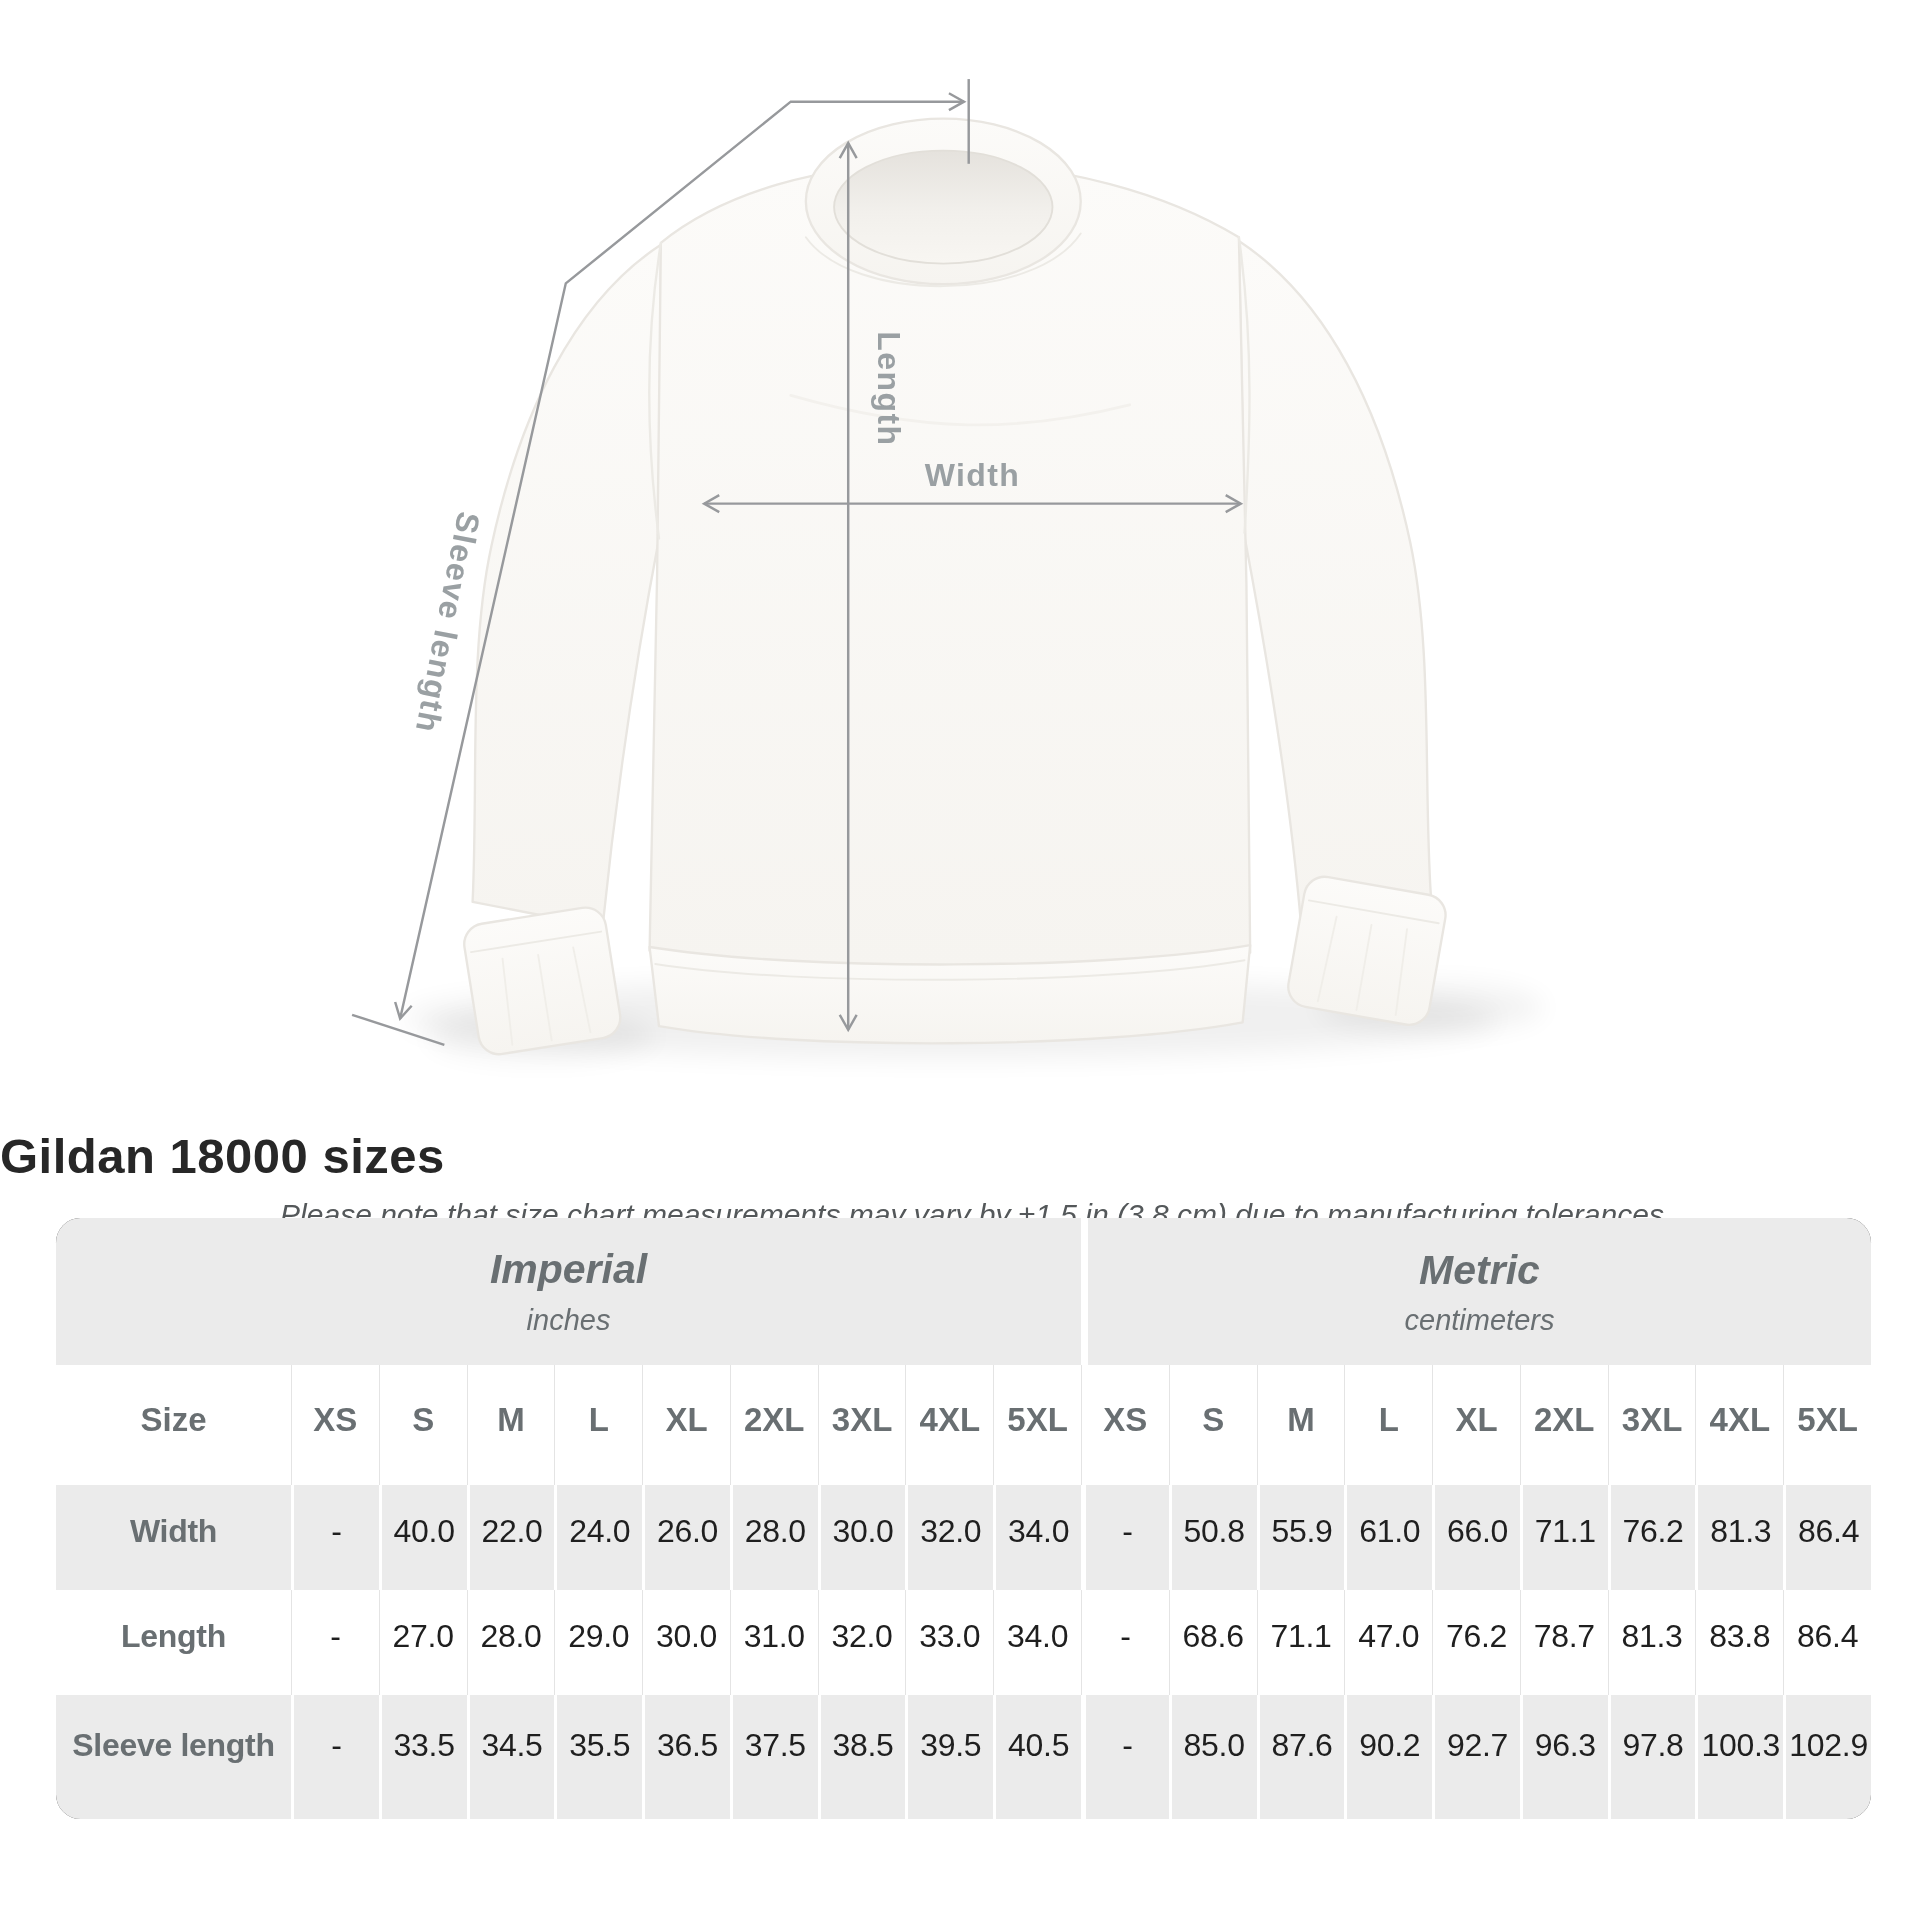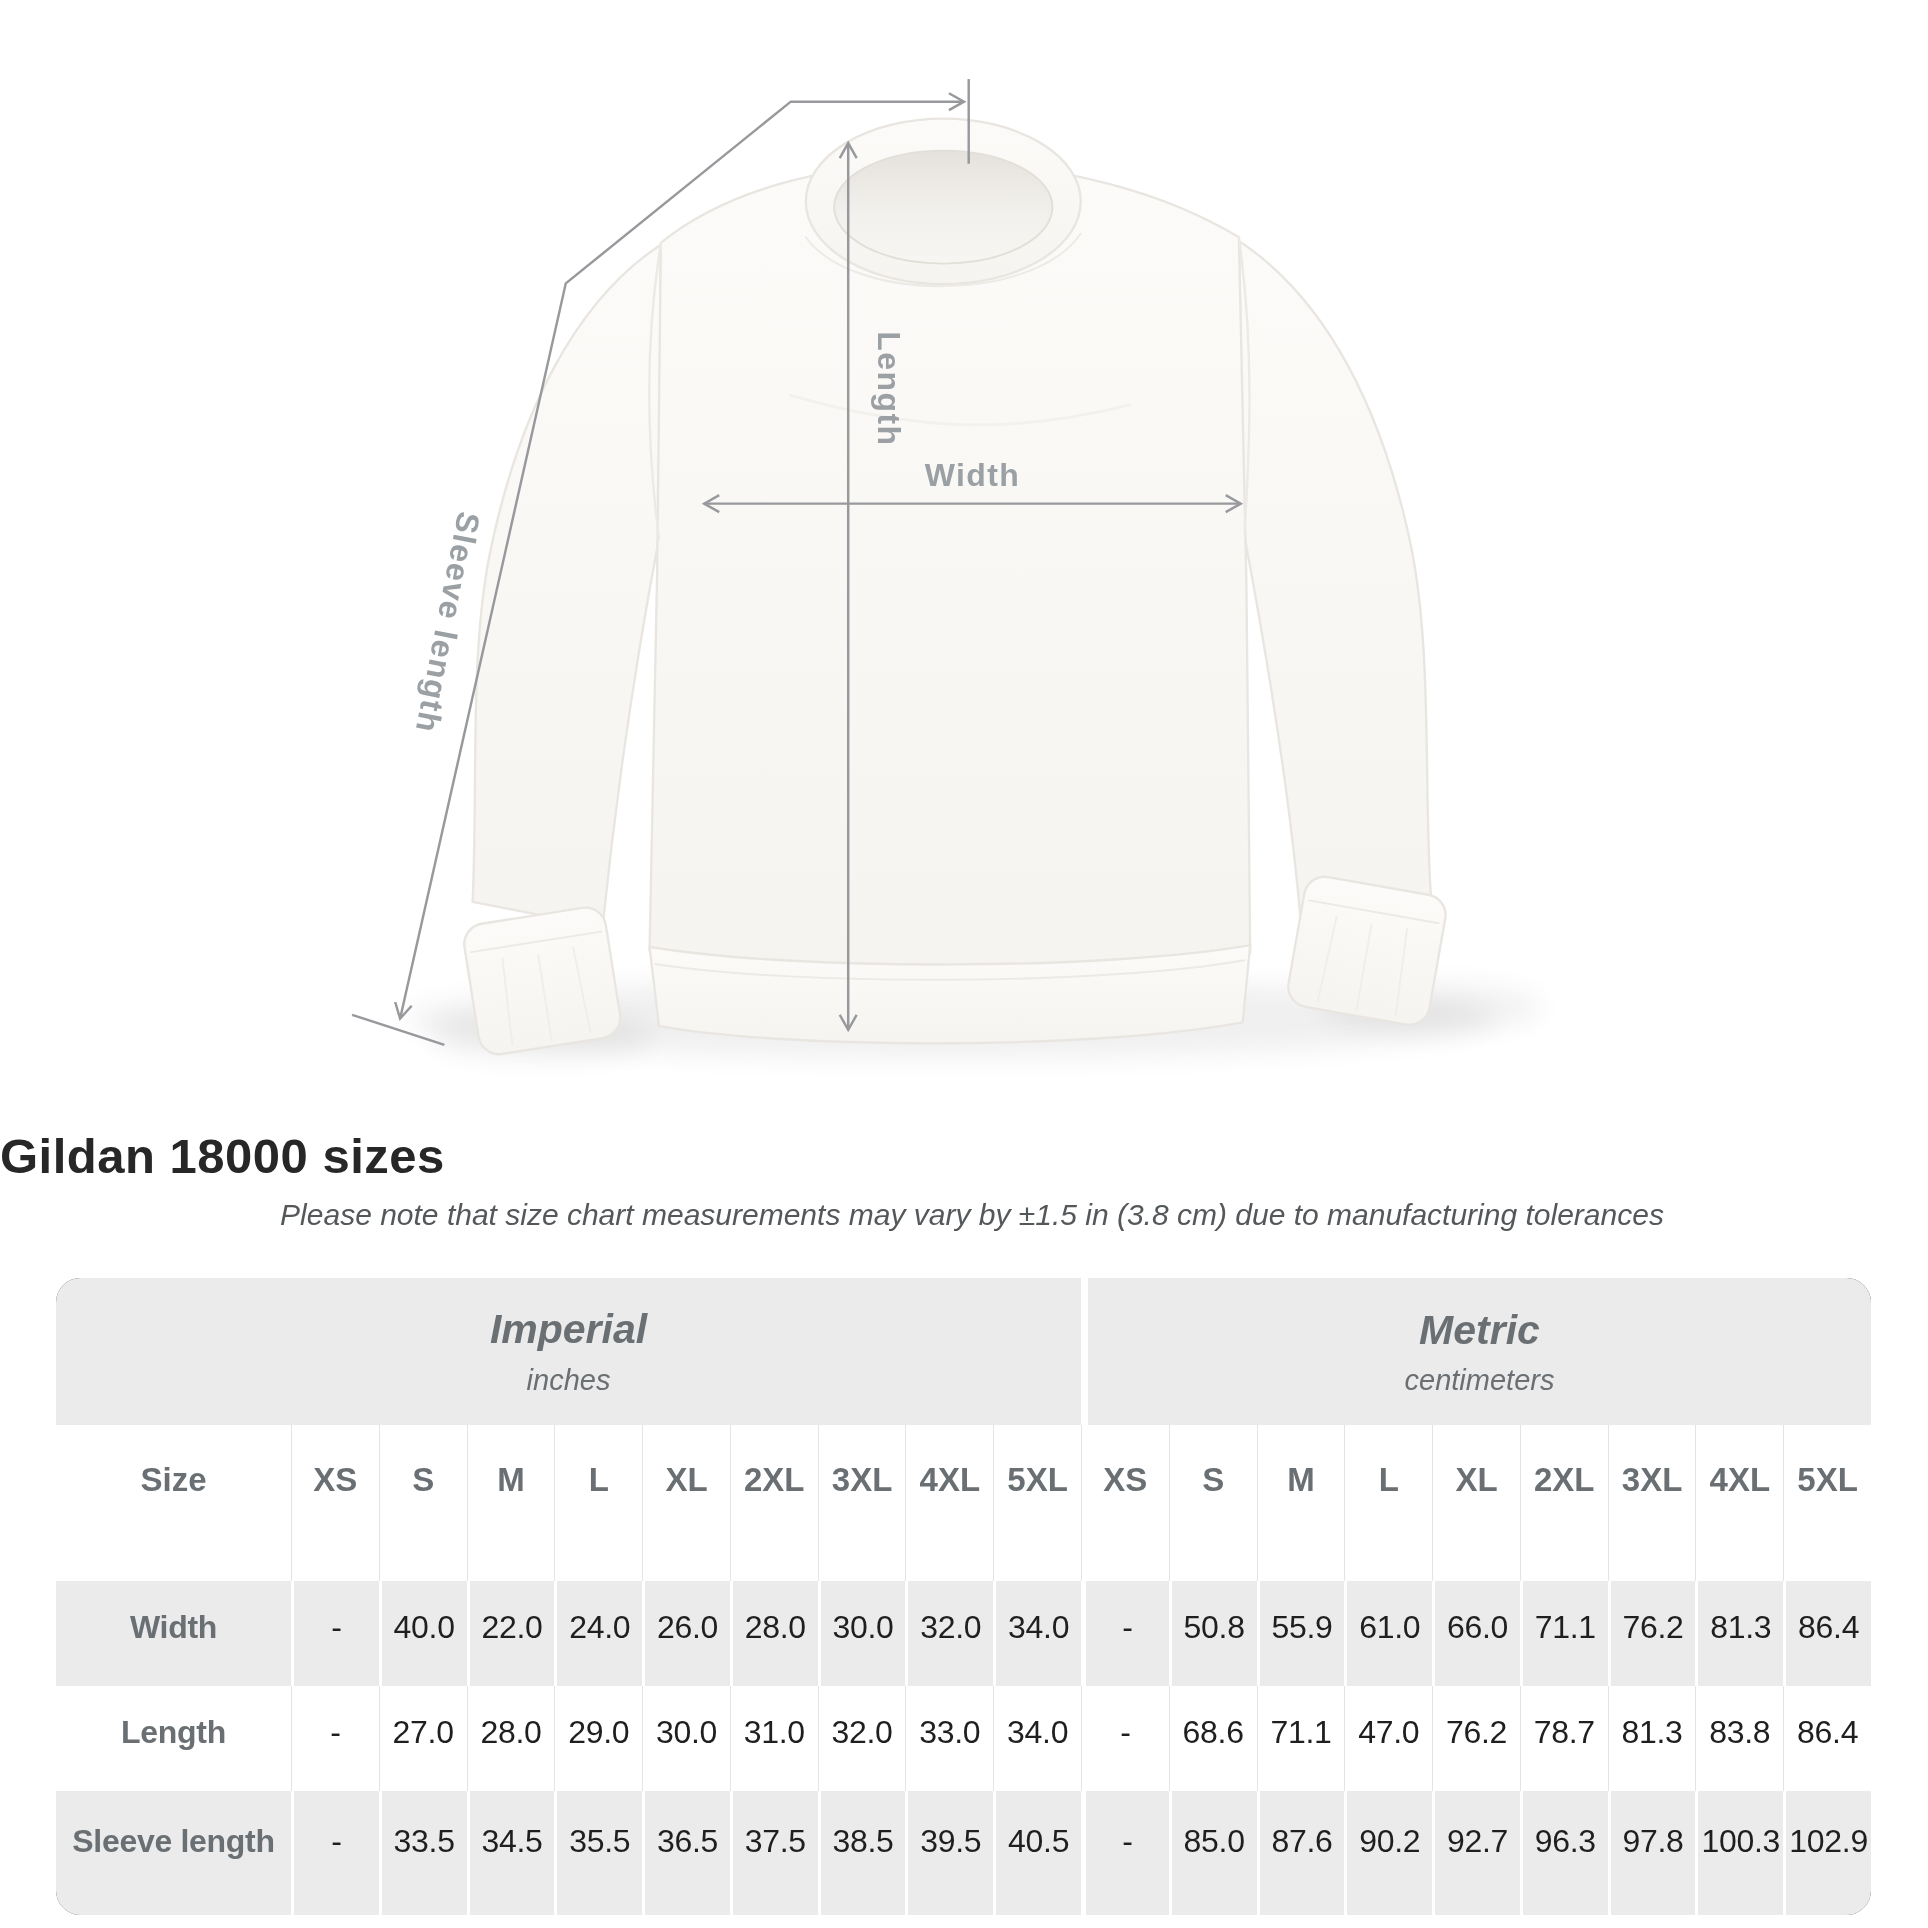--- a/index.html
+++ b/index.html
@@ -18,26 +18,26 @@
   .chart-title{
     position:absolute;top:1128px;left:0;width:1928px;text-align:left;
     font-size:49px;font-weight:bold;color:#272727;letter-spacing:0.5px;
   }
   .chart-subtitle{
     position:absolute;top:1198px;left:0;width:1928px;text-align:center;
     font-size:30px;font-style:italic;color:#54585a;padding-left:8px;
   }
   
   .size-table{
-    position:absolute;left:56px;top:1278px;width:1815px;
+    position:absolute;left:56px;top:1218px;width:1815px;
     border-radius:24.5px;overflow:hidden;background:#404040;text-align:center;
   }
   .trow{display:grid;grid-template-columns:235px repeat(18,1fr);}
   .unit-row{height:147px;}
-  .size-row{height:156px;}
+  .size-row{height:120px;}
   .data-row{height:105px;}
   .sleeve-row{height:124px;}
   .cell{
     display:flex;justify-content:center;align-items:flex-start;
     min-width:0;box-sizing:border-box;
   }
   .unit-cell{
     background:#ebebeb;flex-direction:column;align-items:center;justify-content:center;
     gap:11.3px;
   }

